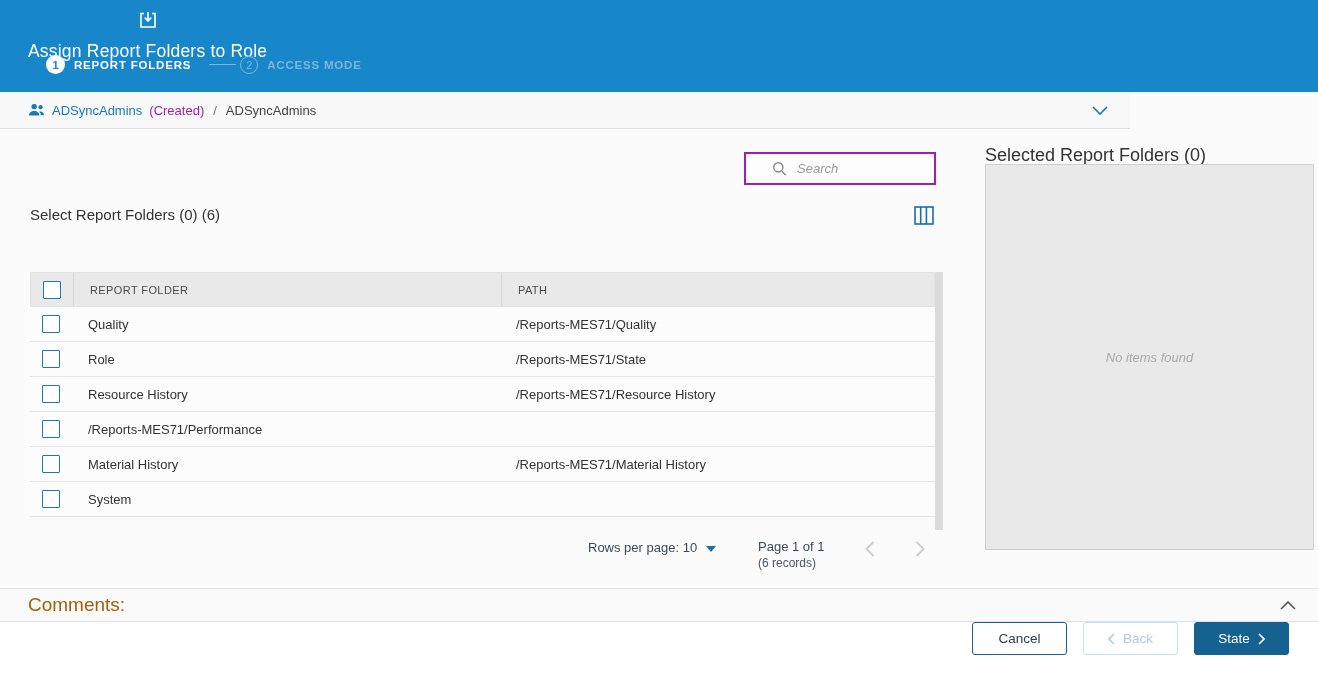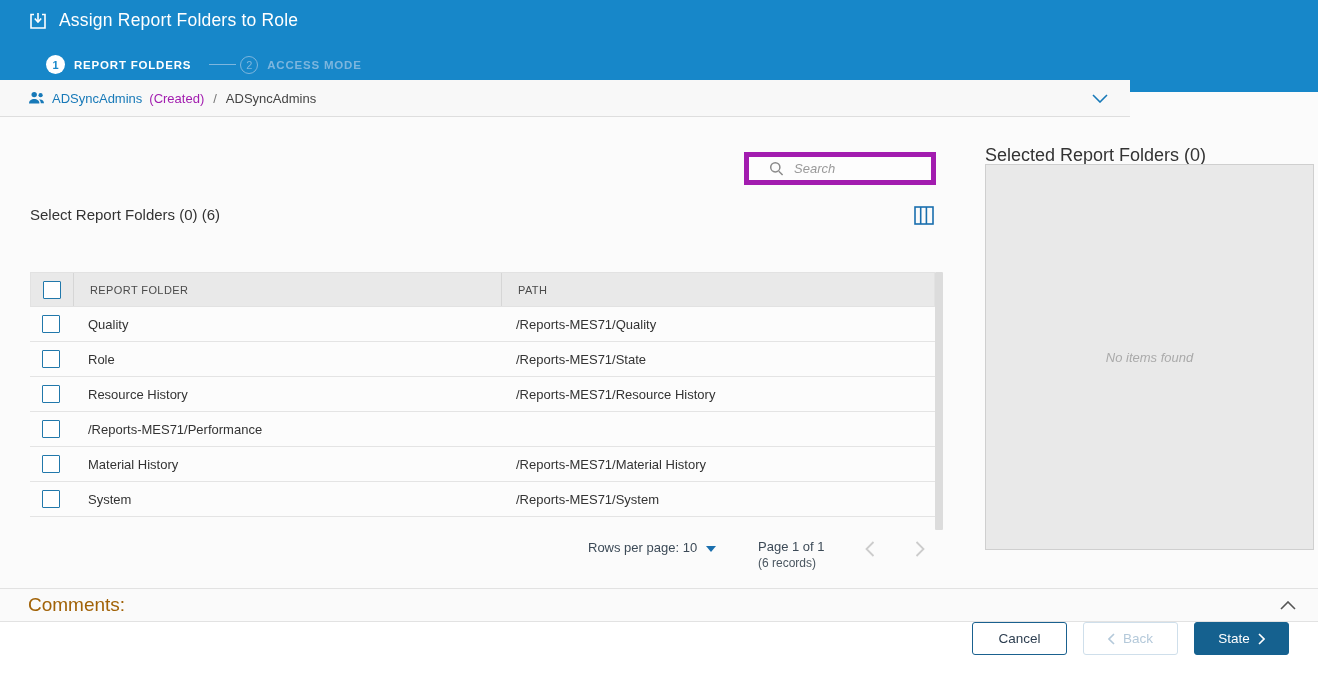--- a/index.html
+++ b/index.html
@@ -11,42 +11,42 @@
   html,body{margin:0;padding:0;}
   body{
     width:1318px;height:679px;
     font-family:"Liberation Sans",sans-serif;
     background:#ffffff;overflow:hidden;
   }
   .page{position:relative;width:1318px;height:679px;background:#fbfbfb;}
 
   
   .app-header{position:absolute;top:0;left:0;width:1318px;height:92px;background:var(--header-bg);}
-  .title-row{position:absolute;top:10px;left:28px;display:flex;align-items:center;gap:11px;color:#fff;}
+  .title-row{position:absolute;top:10px;left:28px;display:flex;align-items:center;gap:11px;color:#fff;flex-direction:column;}
   .title-row .title{font-size:17.5px;font-weight:400;letter-spacing:.2px;}
   .stepper{position:absolute;top:55px;left:46px;display:flex;align-items:center;}
   .step-circle{width:19px;height:19px;border-radius:50%;display:flex;align-items:center;justify-content:center;font-size:11px;font-weight:700;flex:0 0 auto;}
   .step-circle.active{background:#fff;color:var(--header-bg);}
   .step-circle.inactive{width:18px;height:18px;background:transparent;border:1px solid #7db6de;color:#7db6de;font-weight:400;}
   .step-label{font-size:11.5px;letter-spacing:.8px;margin-left:9px;}
   .step-label.active{color:#fff;font-weight:700;}
   .step-label.inactive{color:#7db6de;font-weight:600;}
   .step-connector{width:27px;height:1px;background:#7db6de;margin:0 4px 0 18px;}
 
   
-  .breadcrumb-bar{position:absolute;top:80px;left:0;width:1130px;height:37px;background:#f8f8f8;border-bottom:1px solid #dedede;display:flex;align-items:center;padding:0 18px 0 28px;}
+  .breadcrumb-bar{position:absolute;top:92px;left:0;width:1130px;height:37px;background:#f8f8f8;border-bottom:1px solid #dedede;display:flex;align-items:center;padding:0 18px 0 28px;}
   .breadcrumb{display:flex;align-items:center;gap:7px;font-size:13px;}
   .bc-link{color:var(--accent);cursor:pointer;}
   .bc-status{color:#a21caf;}
   .bc-sep{color:#777;margin:0 2px;}
   .bc-current{color:#444;}
   .bar-chevron{margin-left:auto;display:flex;align-items:center;cursor:pointer;padding:4px;}
 
   
-  .search-box{position:absolute;left:744px;top:152px;width:192px;height:33px;border:5px solid #a21caf;background:#fdfdfd;display:flex;align-items:center;padding:0 20px;}
+  .search-box{position:absolute;left:744px;top:152px;width:192px;height:33px;border:2px solid #a21caf;background:#fdfdfd;display:flex;align-items:center;padding:0 26px;}
   .search-box input{border:none;outline:none;background:transparent;font-family:"Liberation Sans",sans-serif;font-size:13px;color:#444;width:100%;margin-left:8px;}
   .search-box input::placeholder{font-style:italic;color:#9a9a9a;}
 
   .select-title{position:absolute;left:30px;top:206px;font-size:15px;color:#333;}
   .columns-btn{position:absolute;left:911px;top:203px;width:26px;height:24px;display:flex;align-items:center;justify-content:center;cursor:pointer;}
 
   .selected-title{position:absolute;left:985px;top:145px;font-size:18px;color:#333;}
   .selected-panel{position:absolute;left:985px;top:164px;width:329px;height:386px;background:#e9e9e9;border:1px solid #cfcfcf;display:flex;align-items:center;justify-content:center;}
   .empty-text{font-style:italic;color:#aaa;font-size:13px;}
 
@@ -201,21 +201,20 @@
       </div>
       <div class="gr-folder">Material History</div>
       <div class="gr-path">/Reports-MES71/Material History</div>
     </div>
 
     <div class="grid-row">
       <div class="gr-check">
         <div class="checkbox"></div>
       </div>
       <div class="gr-folder">System</div>
-      <div class="gr-path">/Reports-MES71/System</div>
     </div>
   </div>
   </div>
   <div class="v-scrollbar"></div>
 
   <div class="rows-per-page">
     <span>Rows per page:</span>&nbsp;
     <span>10</span>
     <span class="rpp-caret"></span>
   </div>

